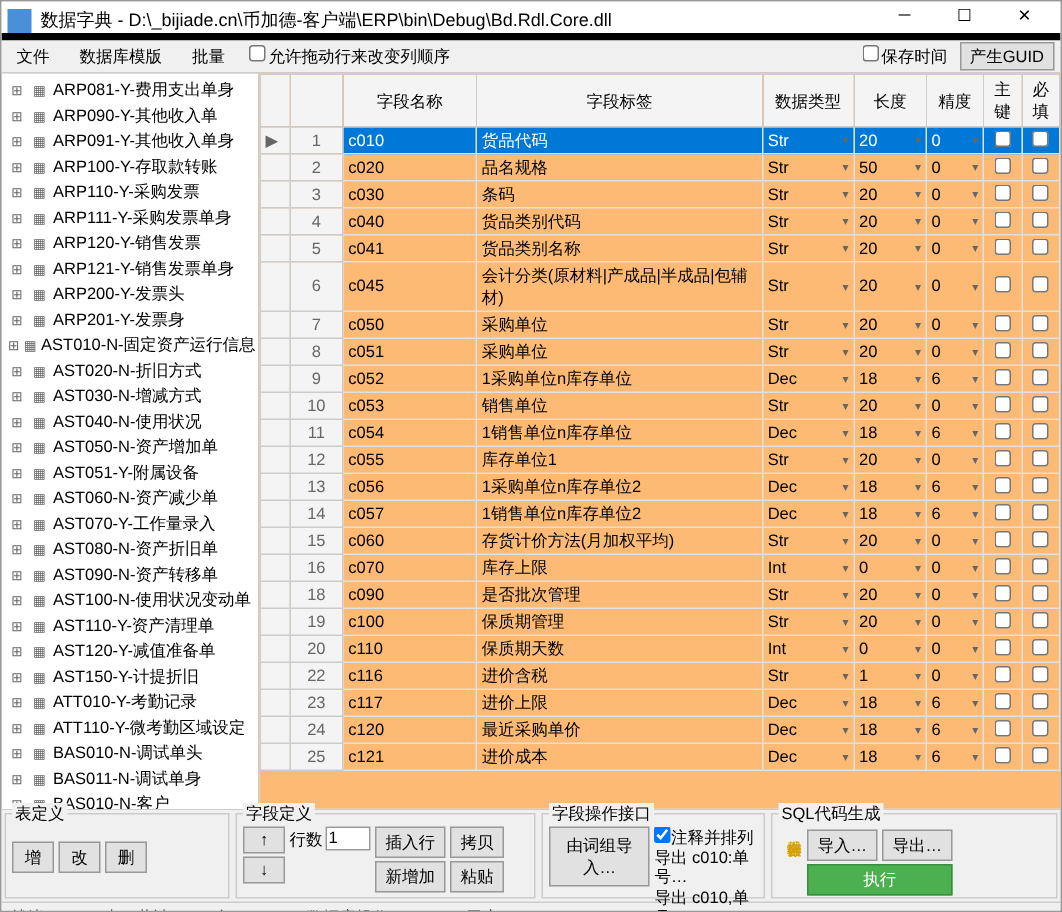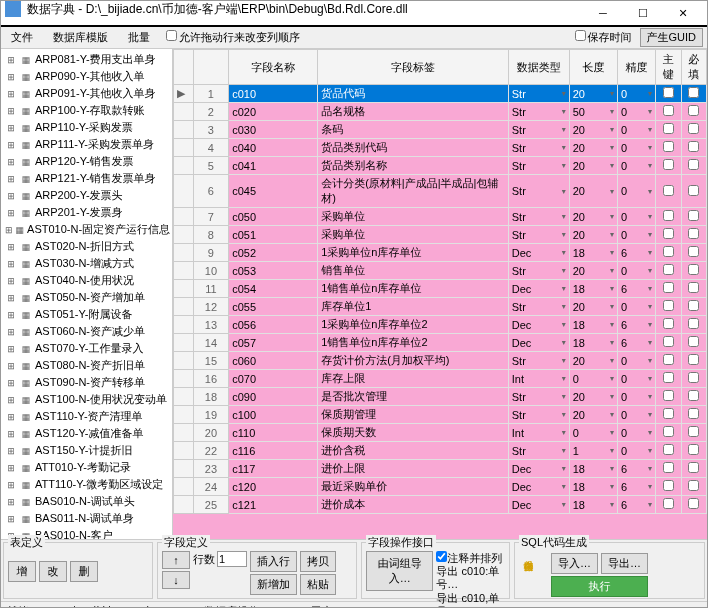--- a/index.html
+++ b/index.html
@@ -1,31 +1,31 @@
 <!DOCTYPE html>
 <html><head>
 <meta charset="utf-8">
 <style>
 *{box-sizing:border-box;margin:0;padding:0;font-family:"Microsoft YaHei","SimSun",sans-serif;font-size:11px}
 body{background:#f0f0f0;width:708px;height:608px;overflow:hidden;border:1px solid #999}
-.titlebar{height:26px;background:#fff;display:flex;align-items:flex-start;padding:0 4px;border-bottom:2px solid #000000}
+.titlebar{height:26px;background:#fff;display:flex;align-items:flex-end;padding:0 4px;border-bottom:5px solid #000000}
 .titlebar-icon{width:16px;height:16px;background:#4a90d9;margin-right:6px}
 .titlebar-text{flex:1;font-size:12px}
 .win-btns{display:flex}
 .win-btn{width:40px;height:24px;display:flex;align-items:center;justify-content:center;cursor:pointer}
 .menubar{height:22px;background:#f0f0f0;display:flex;align-items:center;padding:0 4px;gap:8px;border-bottom:1px solid #ccc}
 .menu-item{padding:2px 6px;cursor:pointer}
 .chk{margin:0 2px}
 .menubar .spacer{flex:1}
 .btn-gen{background:#e1e1e1;border:1px solid #999;padding:1px 6px;cursor:pointer}
 .main{display:flex;height:490px}
 .tree-pane{width:172px;background:#fff;border-right:1px solid #ccc;overflow:auto;padding:2px}
 .tree-item{display:flex;align-items:center;padding:1px 2px;cursor:pointer;white-space:nowrap}
 .tree-icon{width:12px;height:12px;margin-right:3px;display:inline-flex;align-items:center;justify-content:center;font-size:9px;color:#666}
-.grid-pane{flex:1;background:#f9a8d4;overflow:auto;position:relative}
+.grid-pane{flex:1;background:#fdba74;overflow:auto;position:relative}
 .grid{border-collapse:collapse;width:100%}
 .grid th{background:#f4f4f4;border:1px solid #ccc;padding:2px 4px;font-weight:normal;position:sticky;top:0;font-size:11px;text-align:center}
 .grid td{border:1px solid #e0e0e0;padding:1px 3px;height:18px}
 .grid .rownum{background:#f4f4f4;text-align:center;width:28px;color:#666;border:1px solid #ccc}
 .grid .rowhdr{background:#f4f4f4;width:14px;border:1px solid #ccc}
 .grid tr.sel td{background:#0078d7;color:#fff}
 .grid tr.sel .rownum,.grid tr.sel .rowhdr{background:#f4f4f4;color:#666}
 .cell-dd{display:flex;align-items:center;justify-content:space-between}
 .dd-arrow{font-size:8px;color:#666;margin-left:2px}
 .chkcell{text-align:center}
@@ -876,21 +876,21 @@
       <div style="font-size:10px;line-height:1.2">
         <label><input type="checkbox" checked="" style=""><span>注释并排列</span></label>
         <div style="cursor:pointer">导出 c010:单号…</div>
         <div style="cursor:pointer">导出 c010,单号,</div>
         
       </div>
     </div>
   </div>
   <div class="bp-section" style="flex:1">
     <div class="bp-title">SQL代码生成</div>
-    <div style="display:flex;gap:14px;margin-top:6px">
+    <div style="display:flex;gap:1px;margin-top:6px">
       <div class="vtext" style="color:#d4a000">全表自动保存</div>
       <div class="sbtn-col">
         <div class="bp-row">
           <button class="sbtn">导入…</button>
           <button class="sbtn">导出…</button>
         </div>
         <button class="sbtn primary">执行</button>
       </div>
     </div>
   </div>

